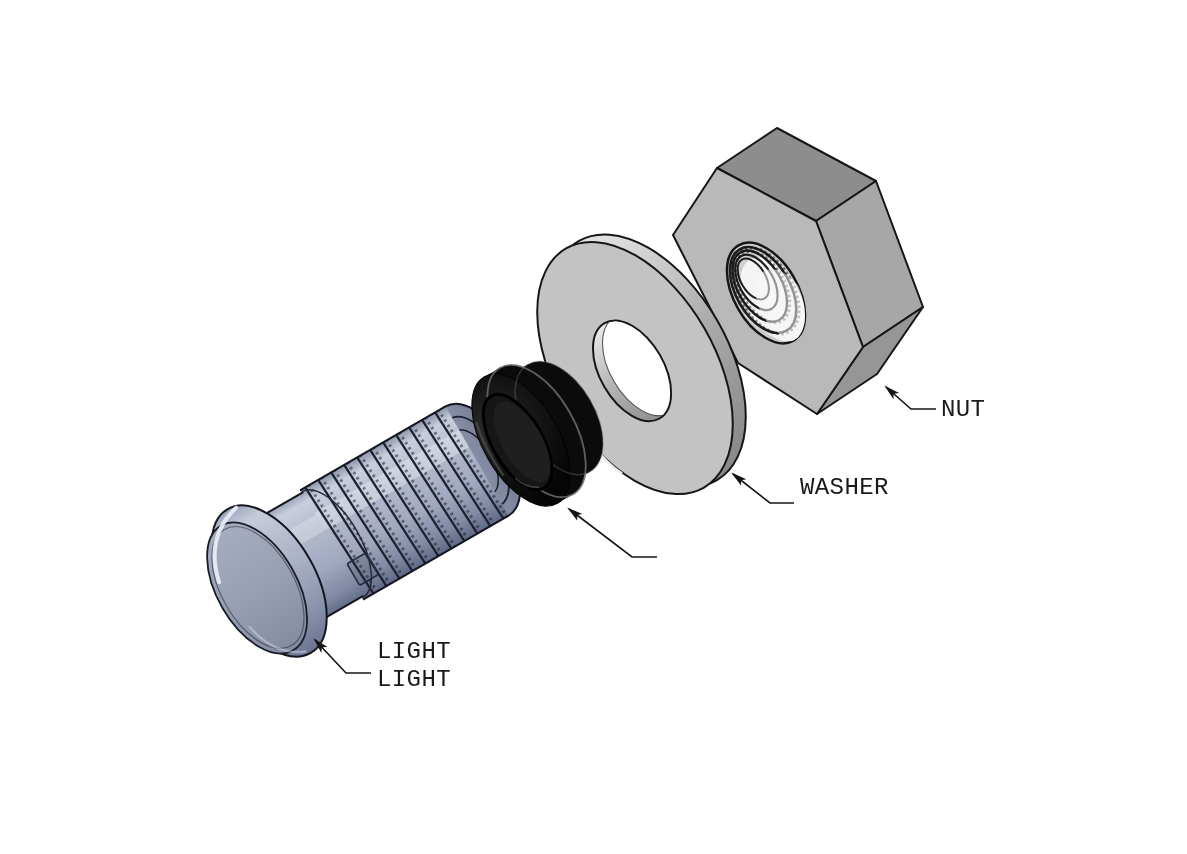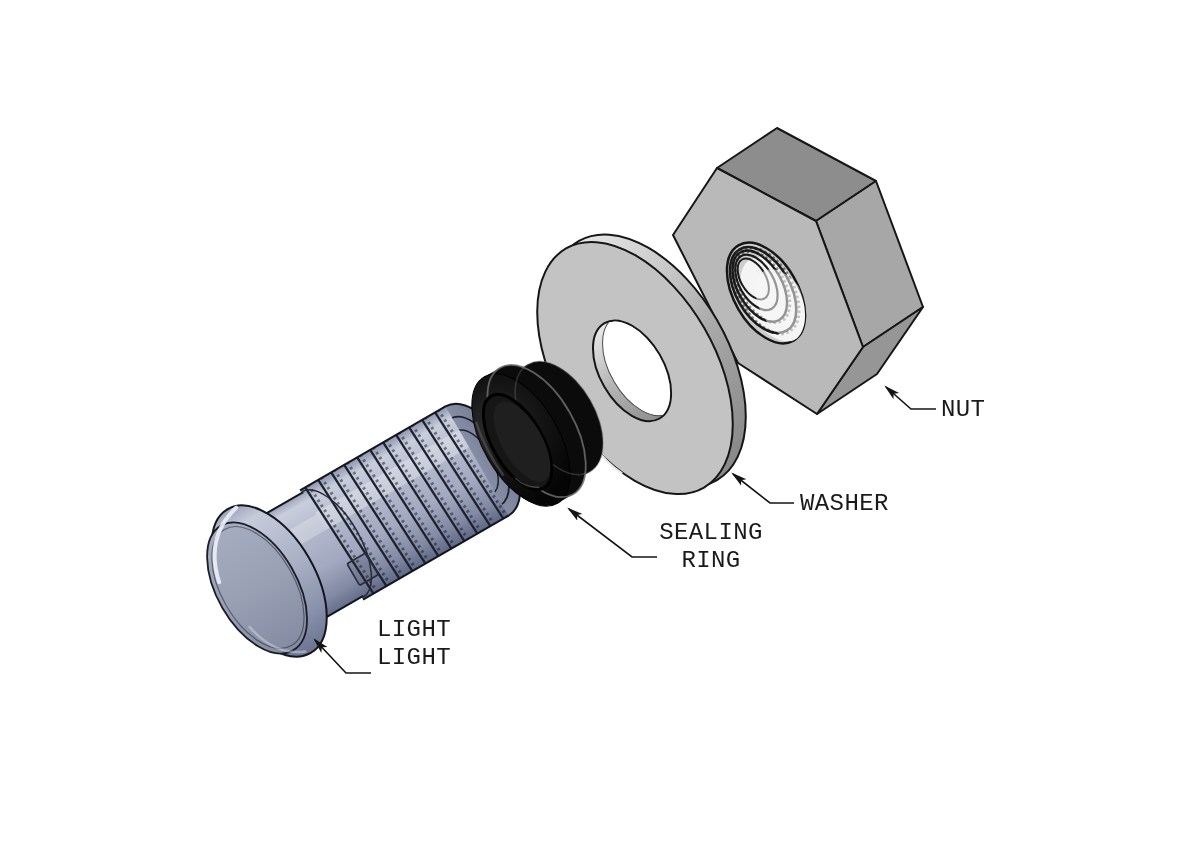--- a/index.html
+++ b/index.html
@@ -168,25 +168,21 @@
     <polyline points="936,409 911,409 886,387" marker-end="url(#arrow)"></polyline>
     <polyline points="794,503 770,503 733,474" marker-end="url(#arrow)"></polyline>
     <polyline points="657,557 632,557 569,509" marker-end="url(#arrow)"></polyline>
     <polyline points="371,673 346,673 315,640" marker-end="url(#arrow)"></polyline>
   </g>
 </svg>
 
 <div class="label" style="left:941px; top:396px;">
   <span>NUT</span>
 </div>
-<div class="label" style="left:800px; top:490px;">
+<div class="label" style="left:800px; top:474px;">
   <span>WASHER</span>
 </div>
-<div class="label center" style="left:645px; top:519px; width:132px;">
-  <span>SEALING</span>
-  <span>RING</span>
-</div>
-<div class="label center" style="left:355px; top:616px; width:118px;text-align:center;">
+<div class="label center" style="left:355px; top:638px; width:118px;text-align:center;">
   <span>LIGHT</span>
   <span>LIGHT</span>
 </div>
 
 </div>
 
 </body></html>

